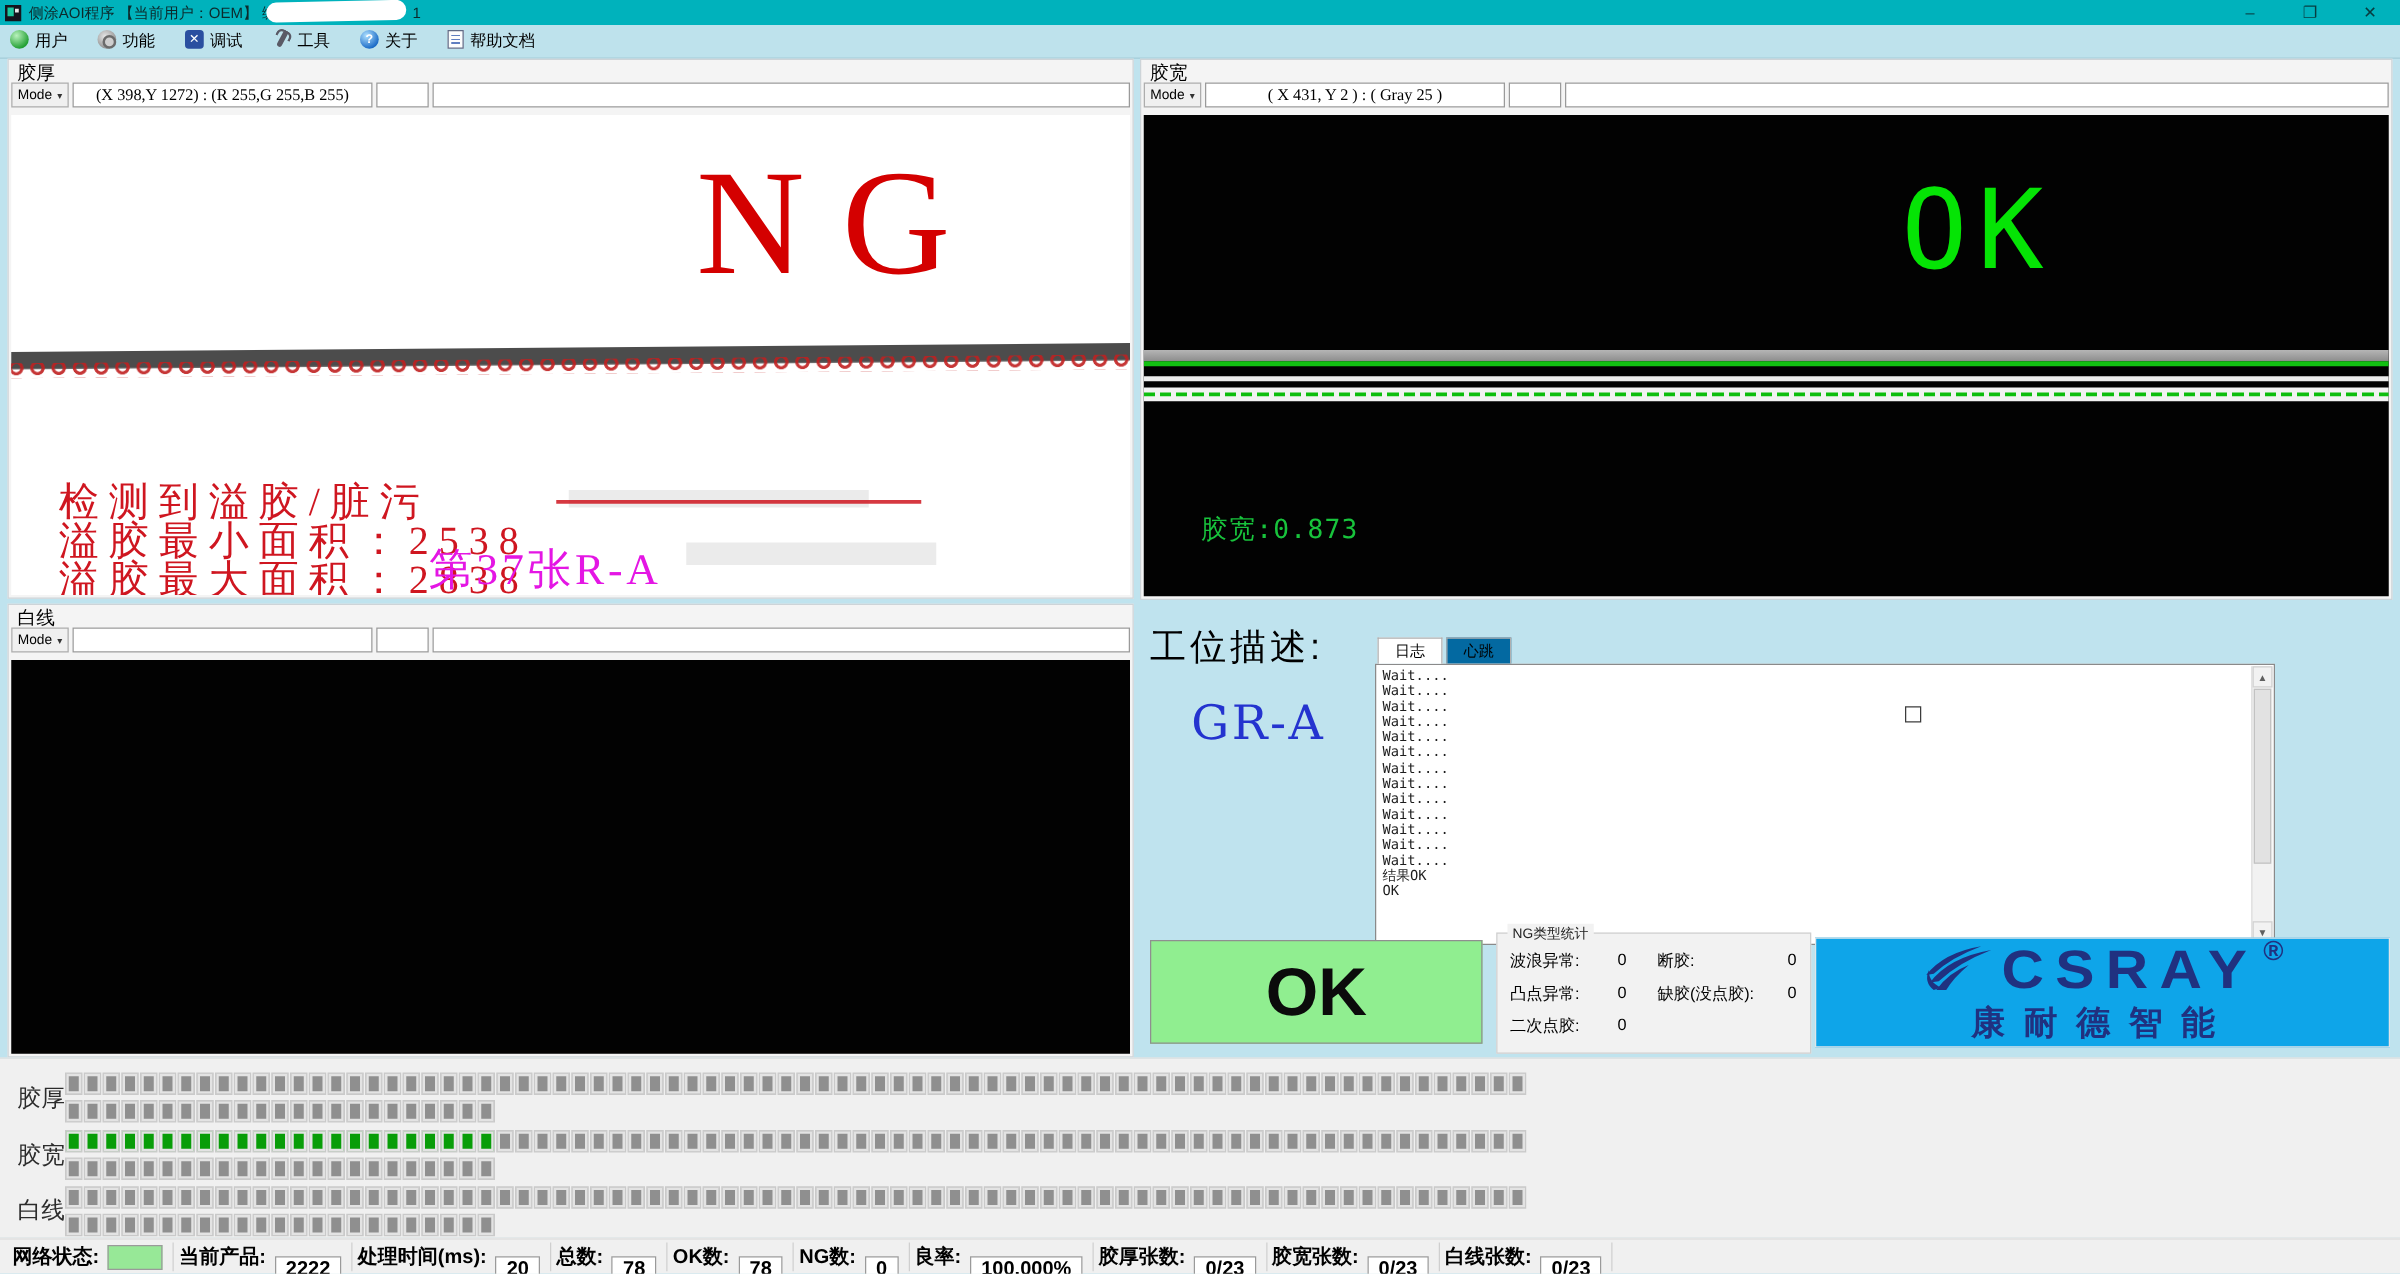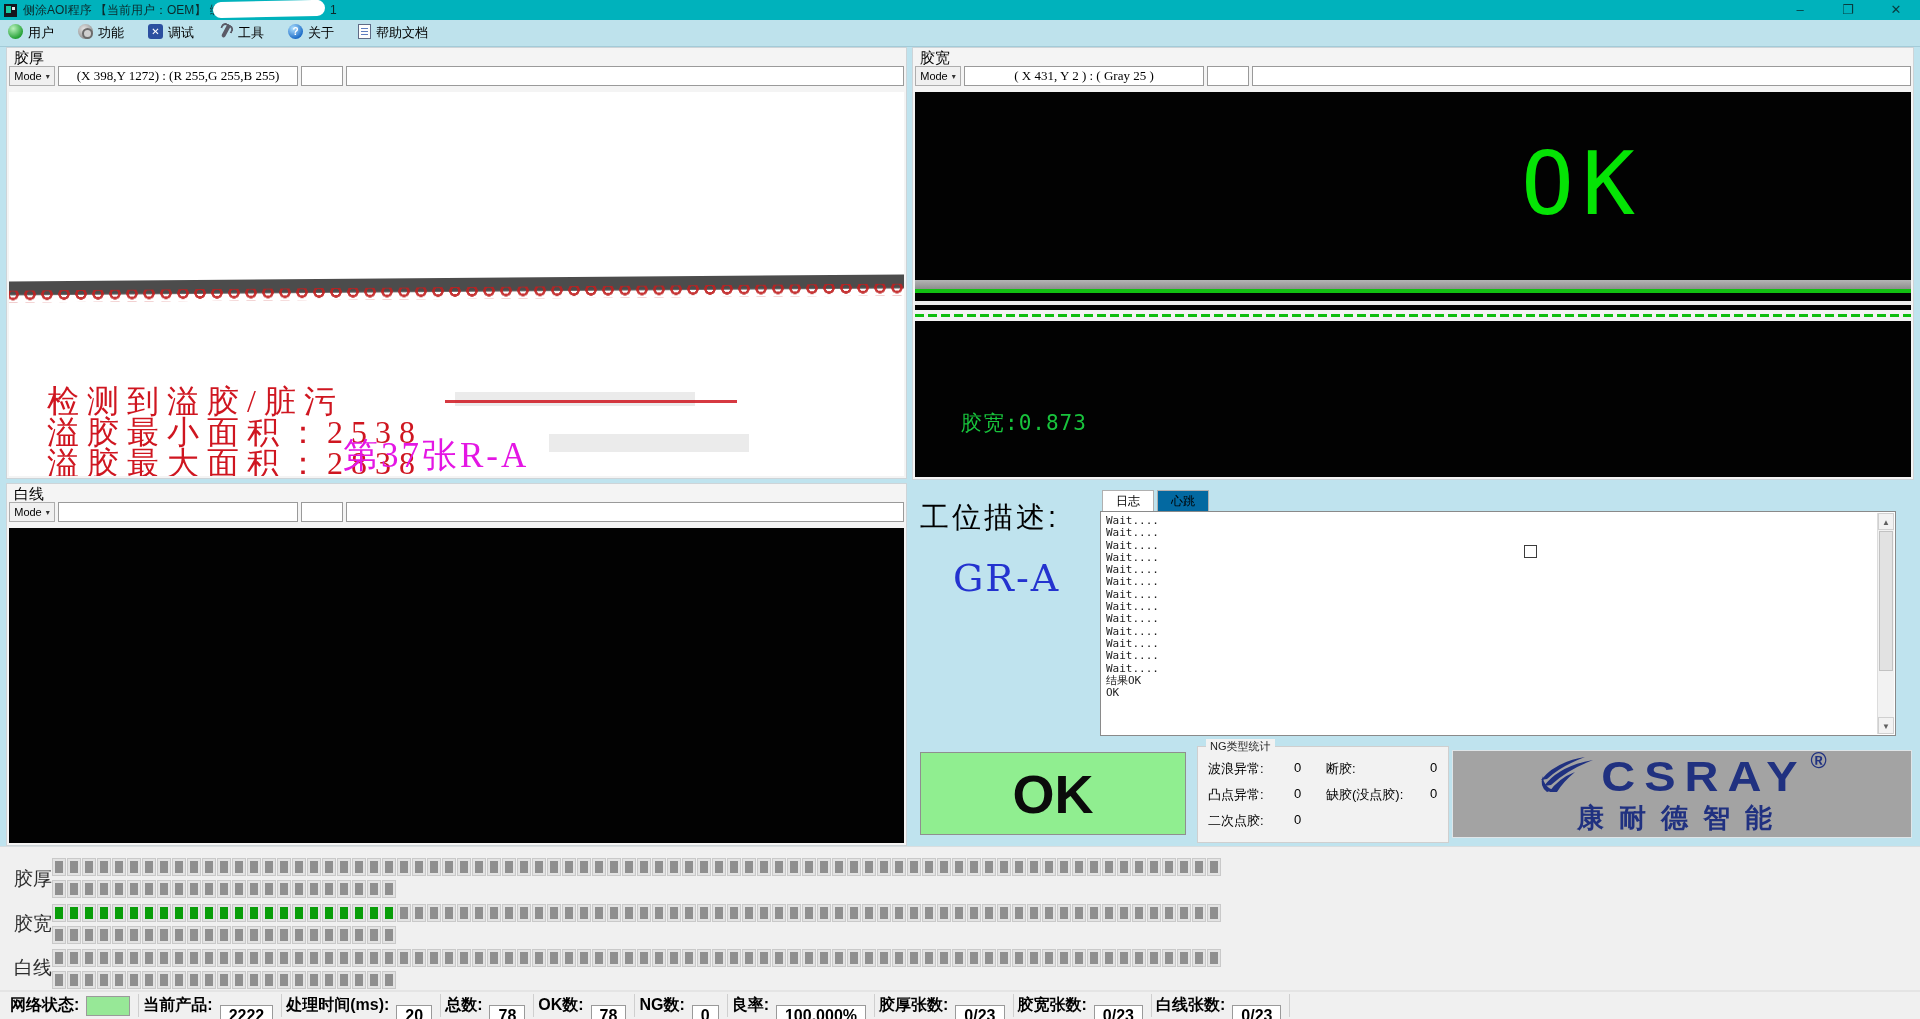--- a/index.html
+++ b/index.html
@@ -69,39 +69,39 @@
   .strip-green { top:197px; height:4px;  background:#12c112; }
   .strip-wline { top:209px; height:4px;  background:#ececec; }
   .strip-wband { top:218px; height:11px; background:#f3f3f3; }
   .strip-gdash { top:222px; height:3px;  background:repeating-linear-gradient(90deg,#0ebe0e 0 9px, rgba(0,0,0,0) 9px 13px); }
   .measure-text { position:absolute; left:46px; top:317px; font-family:"DejaVu Sans Mono",monospace; font-size:21px; color:#18c33c; letter-spacing:1px; }
 
   
   .station-label { position:absolute; left:920px; top:498px; font-size:29px; letter-spacing:3px; }
   .station-value { position:absolute; left:953px; top:556px; font-family:"DejaVu Serif",serif; font-size:38px; color:#2433cf; letter-spacing:2px; }
 
-  .log-panel { position:absolute; left:1100px; top:490px; width:796px; height:246px; }
+  .log-panel { position:absolute; left:1100px; top:510px; width:720px; height:246px; }
   .log-tabs { display:flex; height:21px; padding-left:2px; }
   .tab { padding:2px 13px 0; font-size:12px; background:#0369a1; border:1px solid #b0b0b0; border-bottom:none; margin-right:3px; }
   .tab.active { background:#ffffff; position:relative; z-index:2; }
   .log-body { position:absolute; left:0; right:0; top:21px; bottom:0; background:#fff; border:1px solid #8a8a8a; }
   .log-lines { position:absolute; left:5px; top:3px; font-family:"DejaVu Sans Mono",monospace; font-size:11px; line-height:12.3px; color:#1d1d1d; }
   .log-checkbox { position:absolute; left:423px; top:33px; width:13px; height:13px; background:#fff; border:1px solid #3c3c3c; }
   .log-scrollbar { position:absolute; top:1px; right:1px; bottom:1px; width:17px; background:#f2f2f2; border-left:1px solid #dcdcdc; }
   .sb-arrow { position:absolute; left:0; width:16px; height:17px; font-size:8px; color:#606060; text-align:center; line-height:17px; background:#f2f2f2; border:1px solid #d0d0d0; }
   .sb-arrow.up { top:0; } .sb-arrow.down { bottom:0; }
   .sb-thumb { position:absolute; left:1px; top:18px; width:14px; height:140px; background:#e2e2e2; border:1px solid #c2c2c2; }
 
   .ok-button { position:absolute; left:920px; top:752px; width:266px; height:83px; background:#90ee90; border:1px solid #8f8f8f; display:flex; align-items:center; justify-content:center; font-size:54px; font-weight:bold; color:#0b0b0b; }
 
   .ng-box { position:absolute; left:1197px; top:746px; width:252px; height:97px; border:1px solid #cfcfcf; background:#f2f2f2; }
   .ng-box-title { position:absolute; top:-8px; left:8px; background:#f2f2f2; font-size:11px; padding:0 4px; color:#222; }
   .ng-grid { display:grid; grid-template-columns:86px 32px 104px 22px; padding:13px 0 0 10px; row-gap:8px; font-size:13px; }
 
-  .logo-panel { position:absolute; left:1452px; top:750px; width:460px; height:88px; background:#a3a3a3; border:1px solid #dfe5e8; display:flex; flex-direction:column; align-items:center; justify-content:center; }
+  .logo-panel { position:absolute; left:1452px; top:750px; width:460px; height:88px; background:#0ea5e9; border:1px solid #dfe5e8; display:flex; flex-direction:column; align-items:center; justify-content:center; }
   .logo-row { display:flex; align-items:flex-start; }
   .logo-text { font-size:47px; font-weight:bold; color:#203180; letter-spacing:9px; line-height:1; transform:scaleY(.92); }
   .logo-reg { font-size:22px; font-weight:bold; color:#203180; margin:-4px 0 0 4px; }
   .logo-sub { font-size:27px; font-weight:bold; color:#203180; letter-spacing:15px; margin-top:1px; }
 
   
   .indicator-zone { position:absolute; left:0; top:846px; width:1920px; height:144px; background:#f0f0f0; border-top:1px solid #d8dee0; }
   .ind-label { position:absolute; left:14px; font-size:19px; color:#2c2c2c; }
   .ind-row { position:absolute; left:53px; display:flex; gap:3px; }
   .ind { width:12px; height:16px; border:2px solid #e3e3e3; outline:1px solid #c9c9c9; background:#8f8f8f; }
@@ -161,20 +161,21 @@
   <div class="mode-bar">
     <div class="mode-btn">
       <span>Mode</span>
       <span class="mode-arrow">▾</span>
     </div>
     <div class="coord-field">(X 398,Y 1272) : (R 255,G 255,B 255)</div>
     <div class="small-field"></div>
     <div class="long-field"></div>
   </div>
   <div class="image-area">
+    <div class="ng-text">NG</div>
     <div class="dark-band"></div>
     <div class="scallop-line"></div>
     <div class="smudge" style="left:446px;top:300px;width:240px;height:14px;"></div>
     <div class="smudge" style="left:540px;top:342px;width:200px;height:18px;"></div>
     <div class="defect-text">检测到溢胶/脏污
 溢胶最小面积：2538
 溢胶最大面积：2838</div>
     <div class="strike-line"></div>
     <div class="frame-label">第37张R-A</div>
   </div>

